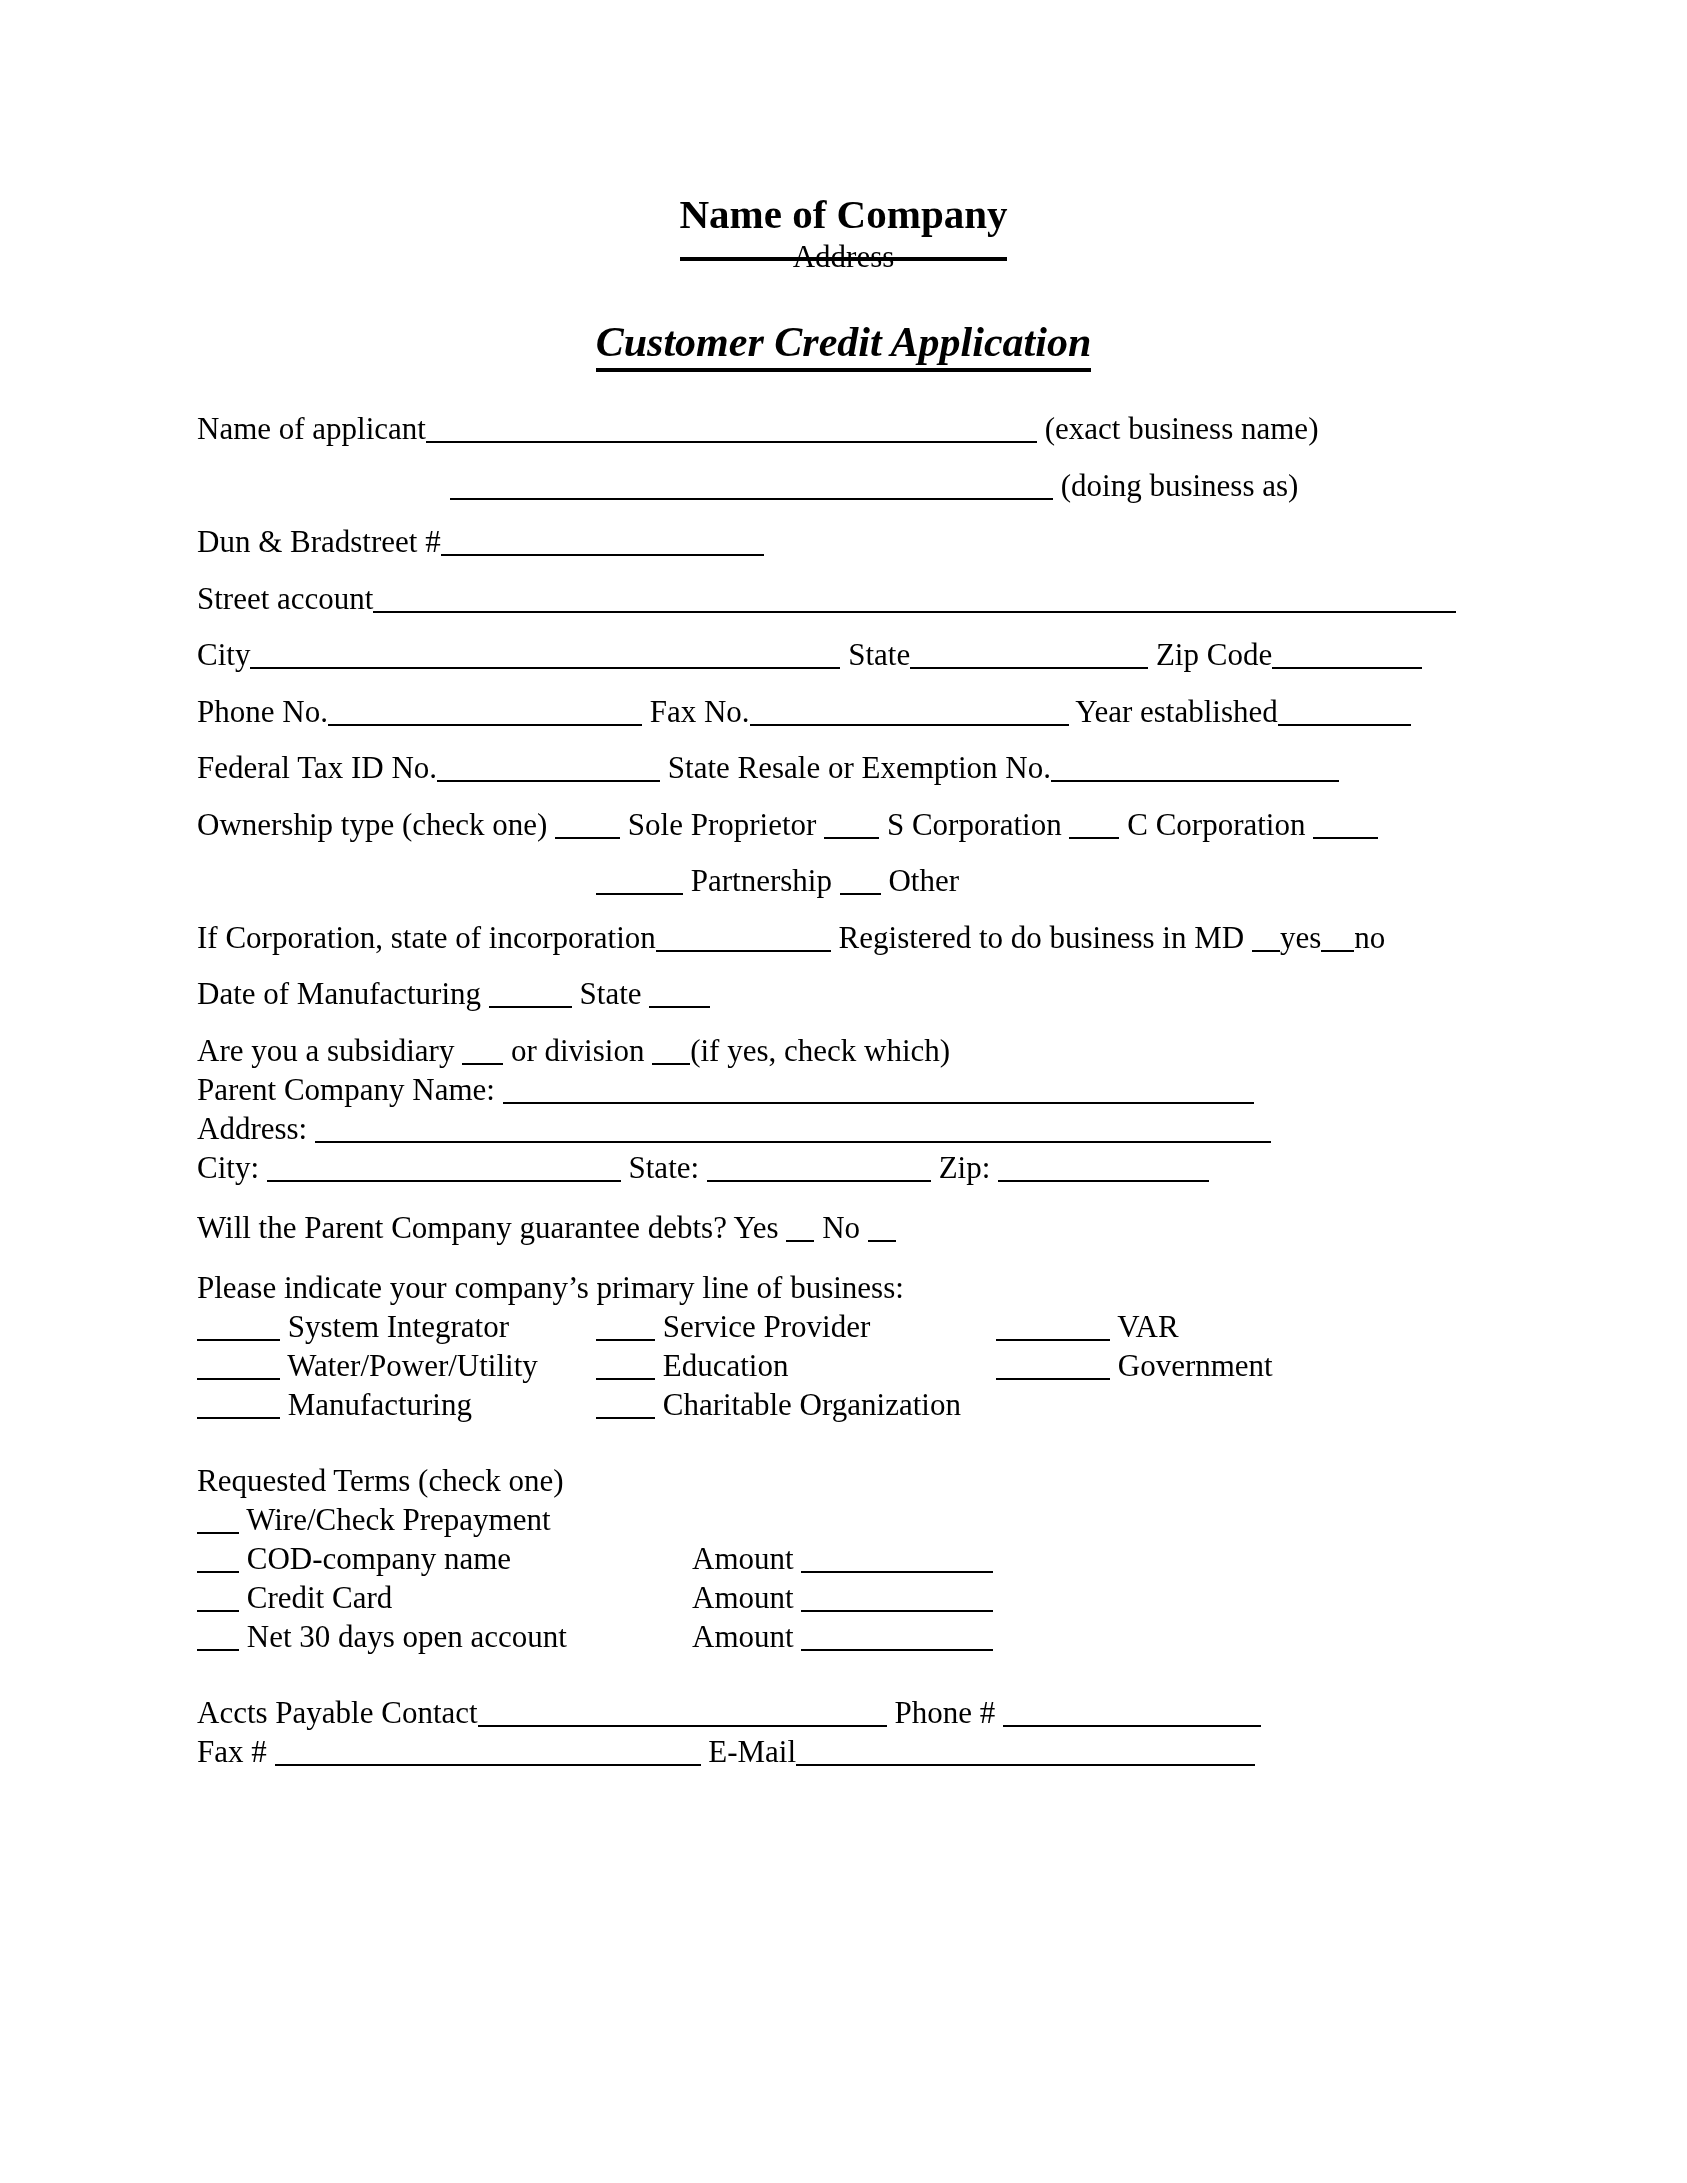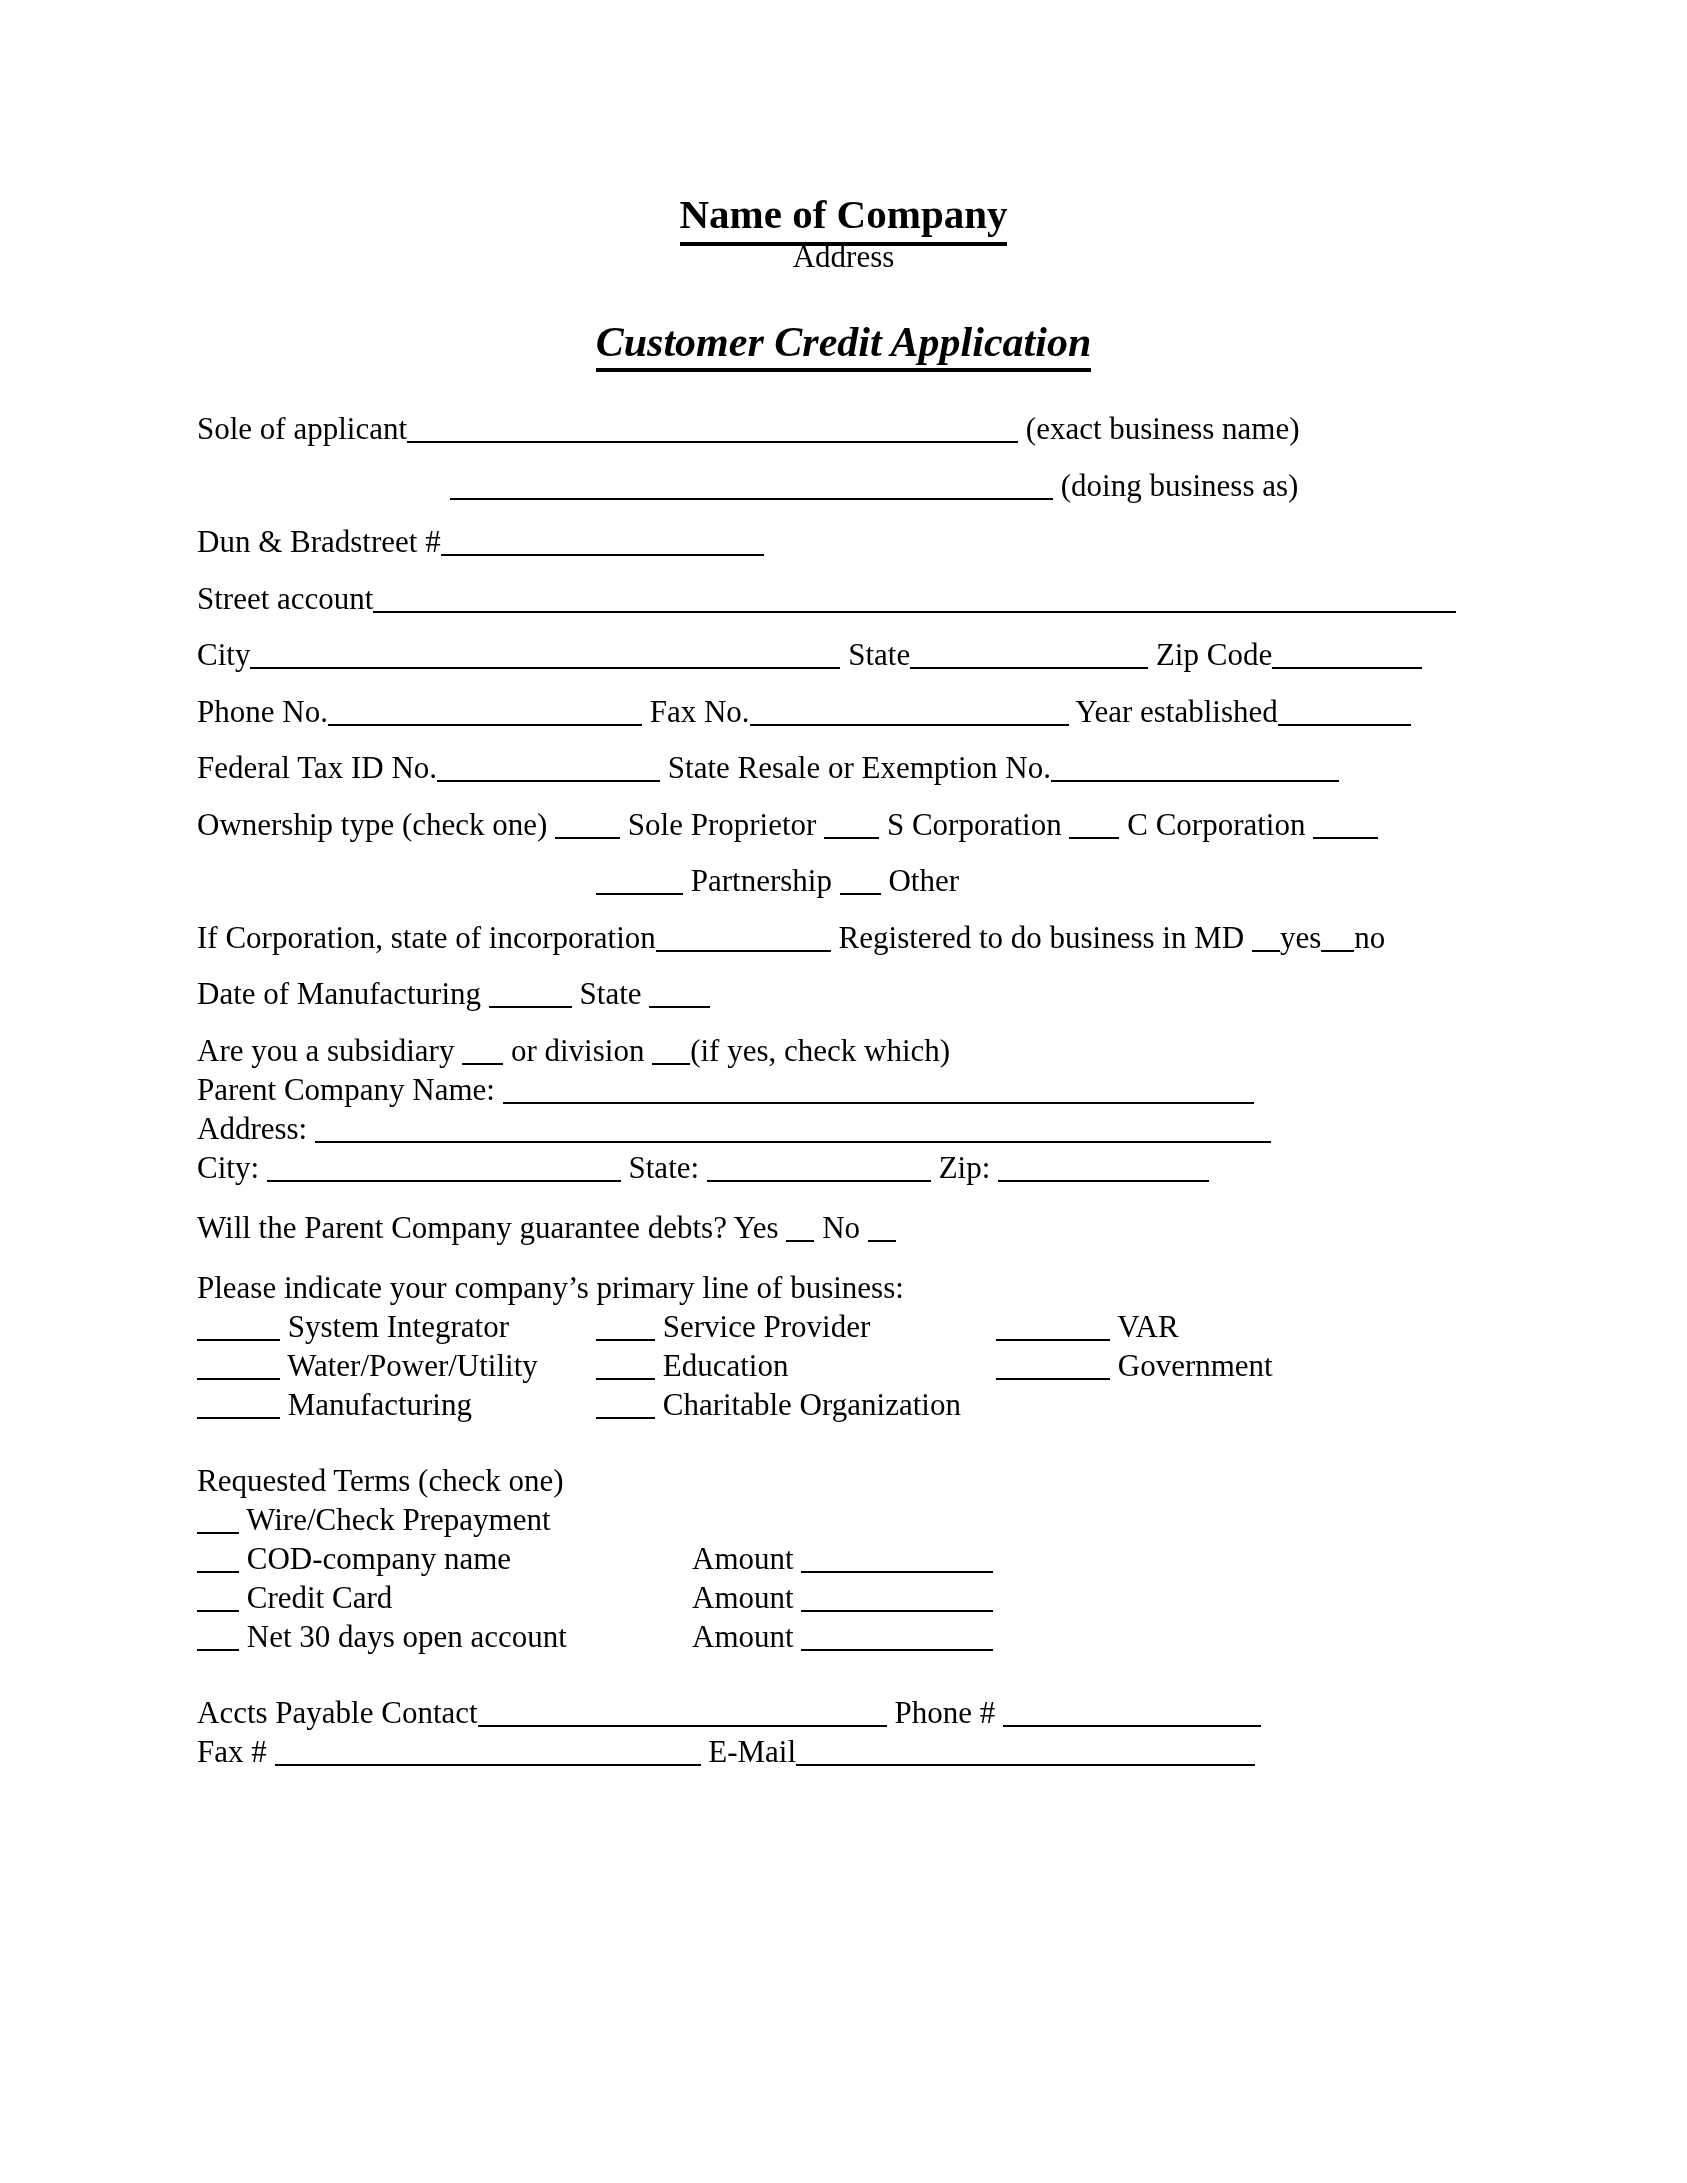--- a/index.html
+++ b/index.html
@@ -8,21 +8,21 @@
     width:1687px; height:2184px;
     background:#ffffff;
     color:#000;
     font-family:"Liberation Serif","DejaVu Serif",serif;
     overflow:hidden;
     box-sizing:border-box;
     padding-top:192px;
   }
   .header { text-align:center; }
   .company-title { font-size:41px; font-weight:bold; line-height:45px; }
-  .company-title .u { border-bottom:4.4px solid #000; padding-bottom:5px; }
+  .company-title .u { border-bottom:4.4px solid #000; padding-bottom:20px; }
   .company-address { font-size:31px; line-height:39px; }
   .form-title { font-size:42px; font-weight:bold; font-style:italic; line-height:45px; margin-top:44px; }
   .form-title .u2 { border-bottom:4.4px solid #000; padding-bottom:2.6px; }
 
   .content { padding:0 201px 0 197px; font-size:31px; }
   .row { line-height:39px; white-space:nowrap; }
   .mb20 { margin-bottom:17.5px; }
   .mt50 { margin-top:44px; }
   .mt18 { margin-top:15.7px; }
   .mt40 { margin-top:21px; }
@@ -50,21 +50,21 @@
 <div class="page">
 
   <div class="header">
     <div class="company-title"><span class="u">Name of Company</span></div>
     <div class="company-address">Address</div>
     <div class="form-title"><span class="u2">Customer Credit Application</span></div>
   </div>
 
   <div class="content">
 
-    <div class="row mt50 mb20"><span>Sole of applicant</span><span class="blank" style="width:611px"></span> <span>(exact business name)</span></div>
+    <div class="row mt50 mb20"><span>Name of applicant</span><span class="blank" style="width:611px"></span> <span>(exact business name)</span></div>
 
     <div class="row mb20"><span class="blank indent290" style="width:603px"></span> <span>(doing business as)</span></div>
 
     <div class="row mb20"><span>Dun &amp; Bradstreet #</span><span class="blank" style="width:323px"></span></div>
 
     <div class="row mb20"><span>Street account</span><span class="blank" style="width:1083px"></span></div>
 
     <div class="row mb20"><span>City</span><span class="blank" style="width:590px"></span> <span>State</span><span class="blank" style="width:238px"></span> <span>Zip Code</span><span class="blank" style="width:150px"></span></div>
 
     <div class="row mb20"><span>Phone No.</span><span class="blank" style="width:314px"></span> <span>Fax No.</span><span class="blank" style="width:319px"></span> <span>Year established</span><span class="blank" style="width:133px"></span></div>

